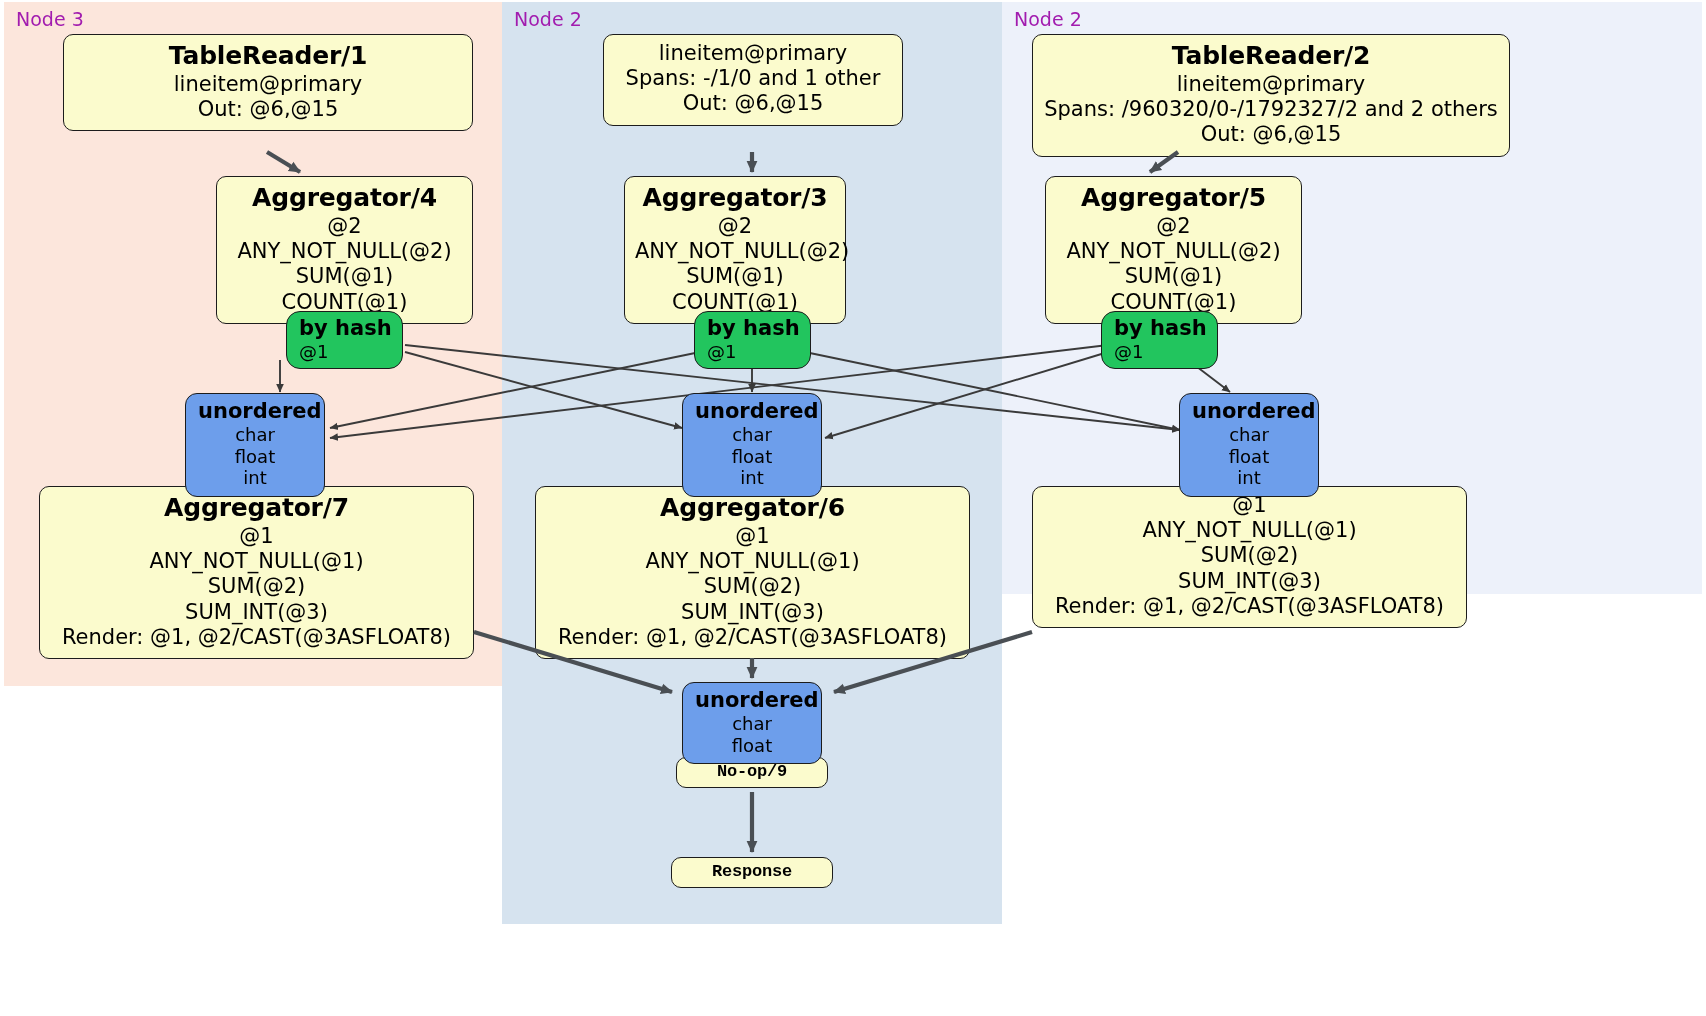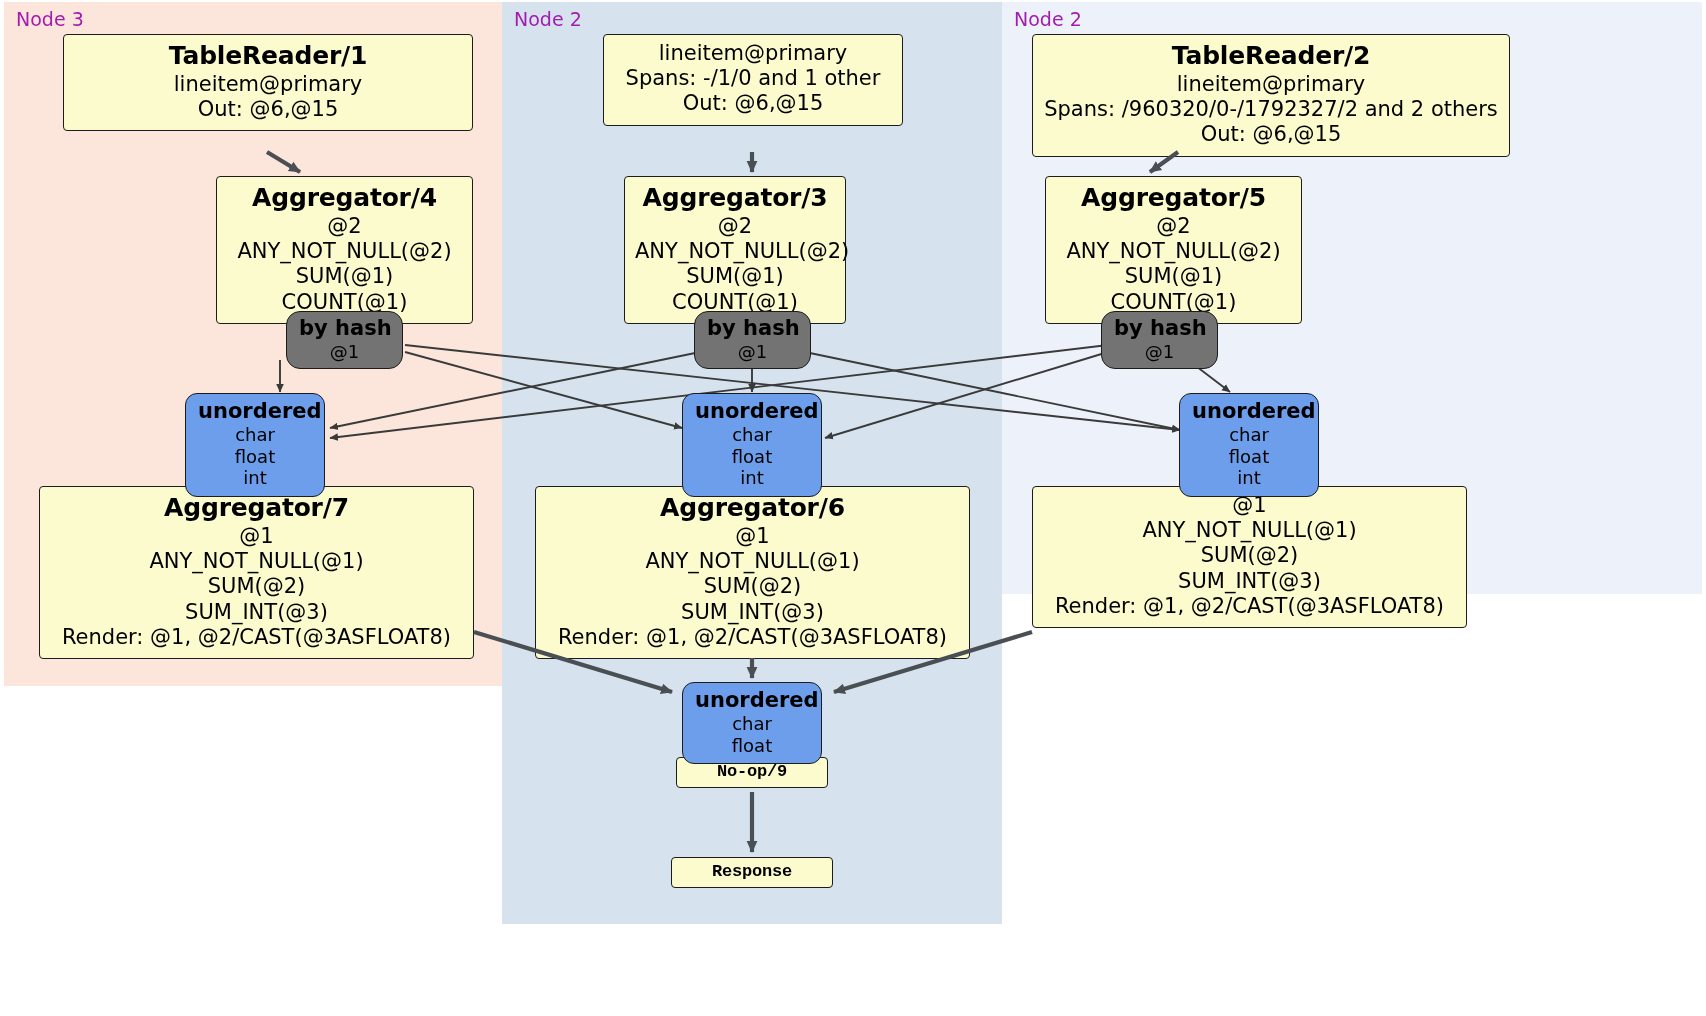--- a/index.html
+++ b/index.html
@@ -33,21 +33,21 @@
     font-family: "DejaVu Sans", "Liberation Sans", sans-serif;
     white-space: nowrap;
   }
 
   
   .proc-box {
     position: absolute;
     box-sizing: border-box;
     background: #fbfbcd;
     border: 1.6px solid #1c1c1c;
-    border-radius: 4px;
+    border-radius: 10px;
     text-align: center;
     padding: 6px 10px 8px 10px;
     line-height: 1.20;
     color: #000000;
     z-index: 5;
   }
   .proc-title {
     font-weight: bold;
     font-size: 25px;
     letter-spacing: -0.2px;
@@ -64,24 +64,23 @@
   .proc-box.compact .proc-title {
     font-size: 17px;
     margin-bottom: 0;
     font-family: Liberation Mono, monospace;
   }
 
   
   .router-box {
     position: absolute;
     box-sizing: border-box;
-    background: #737373;
+    background: #22c55e;
     border: 1.6px solid #1c1c1c;
     border-radius: 14px;
-    text-align: center;
     padding: 4px 12px 6px 12px;
     line-height: 1.18;
     color: #000000;
     z-index: 7;
   }
   .router-title {
     font-weight: bold;
     font-size: 21px;
     white-space: nowrap;
   }

